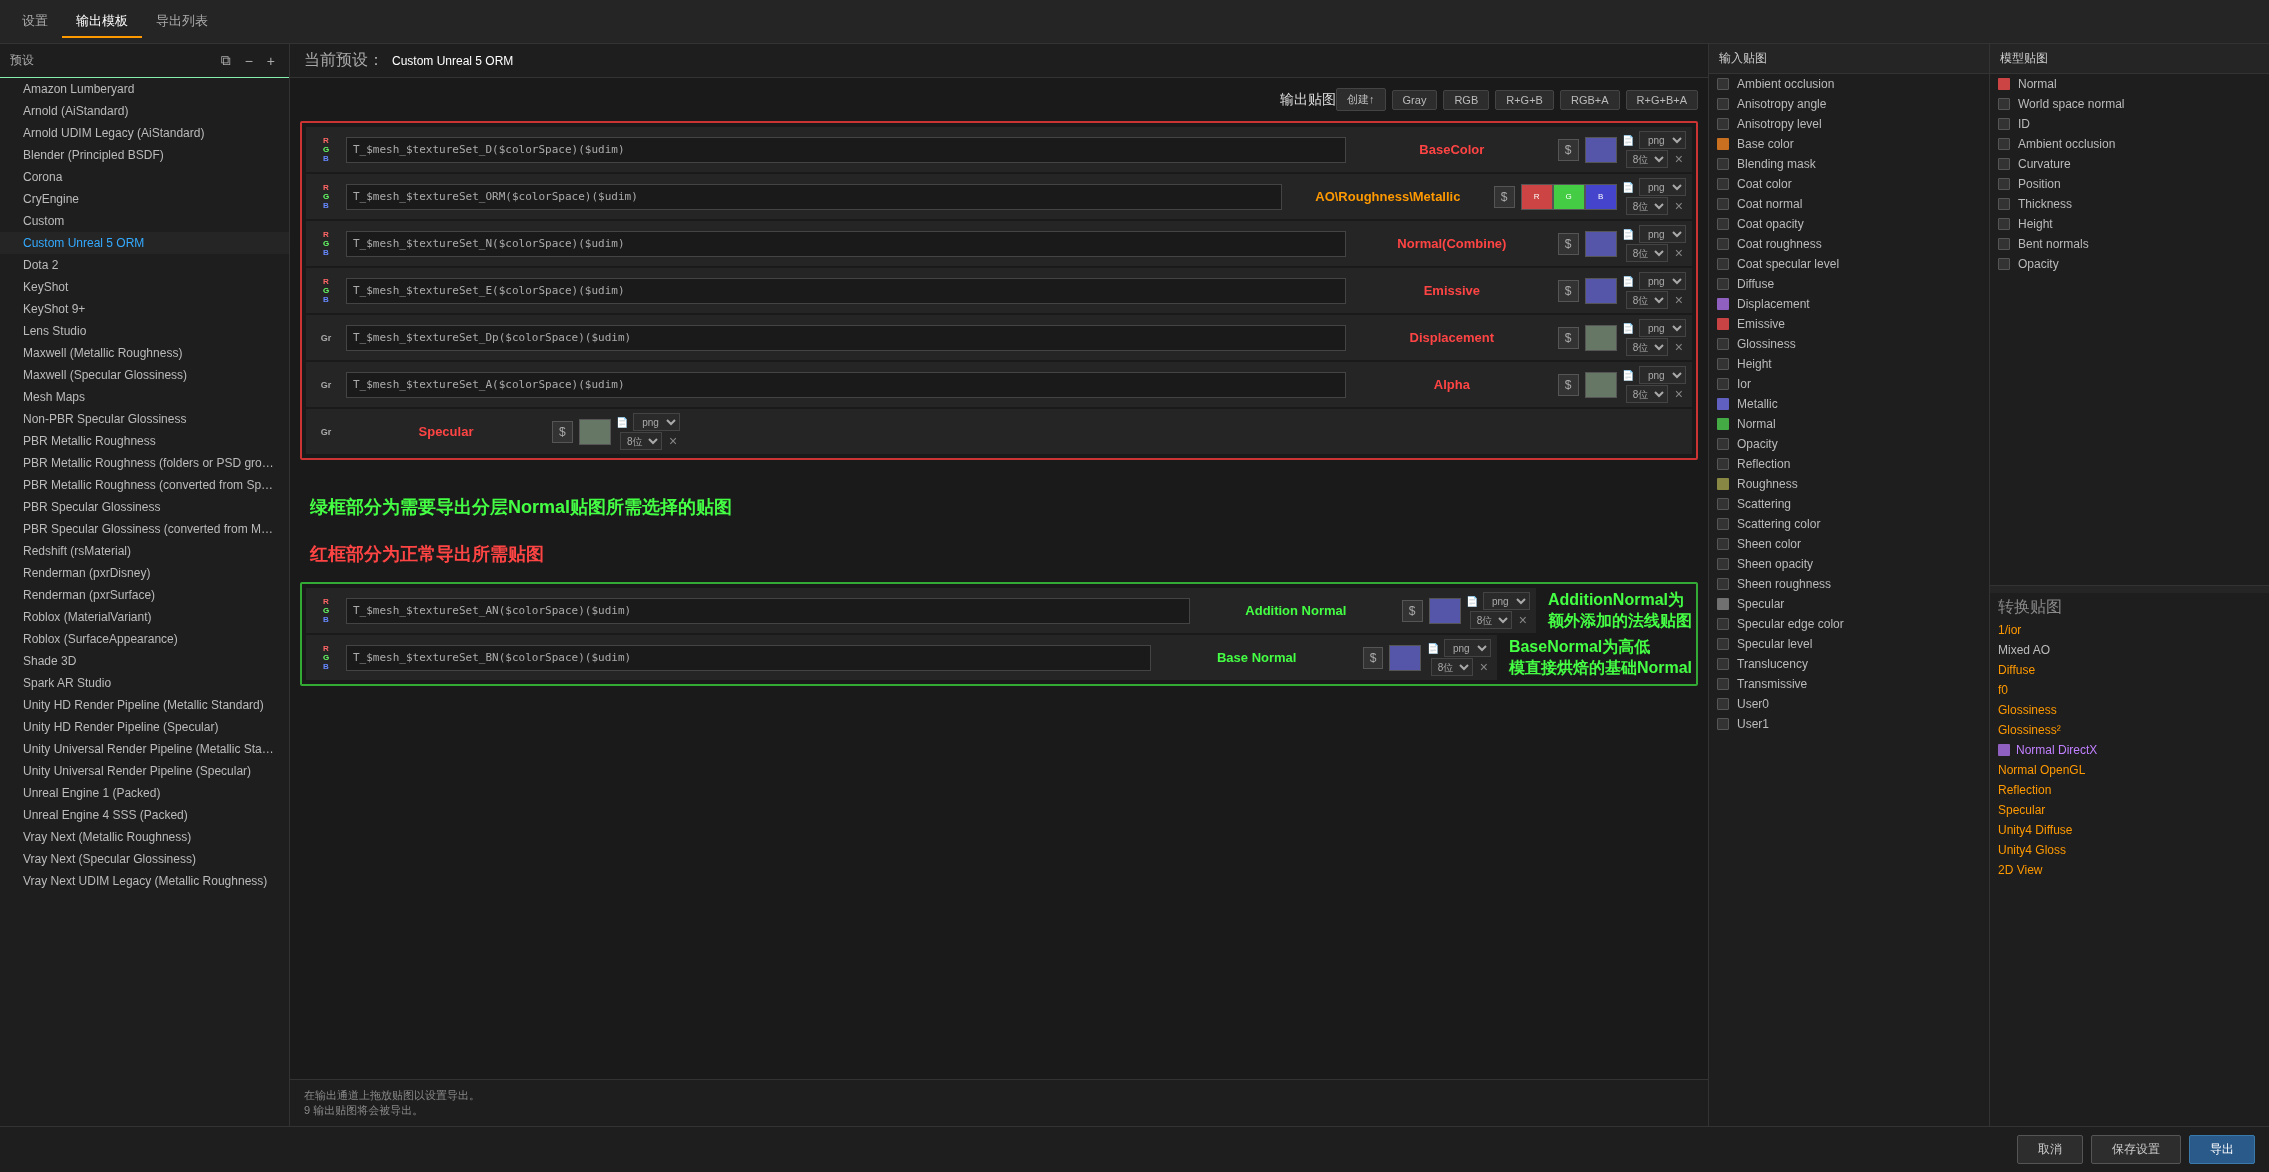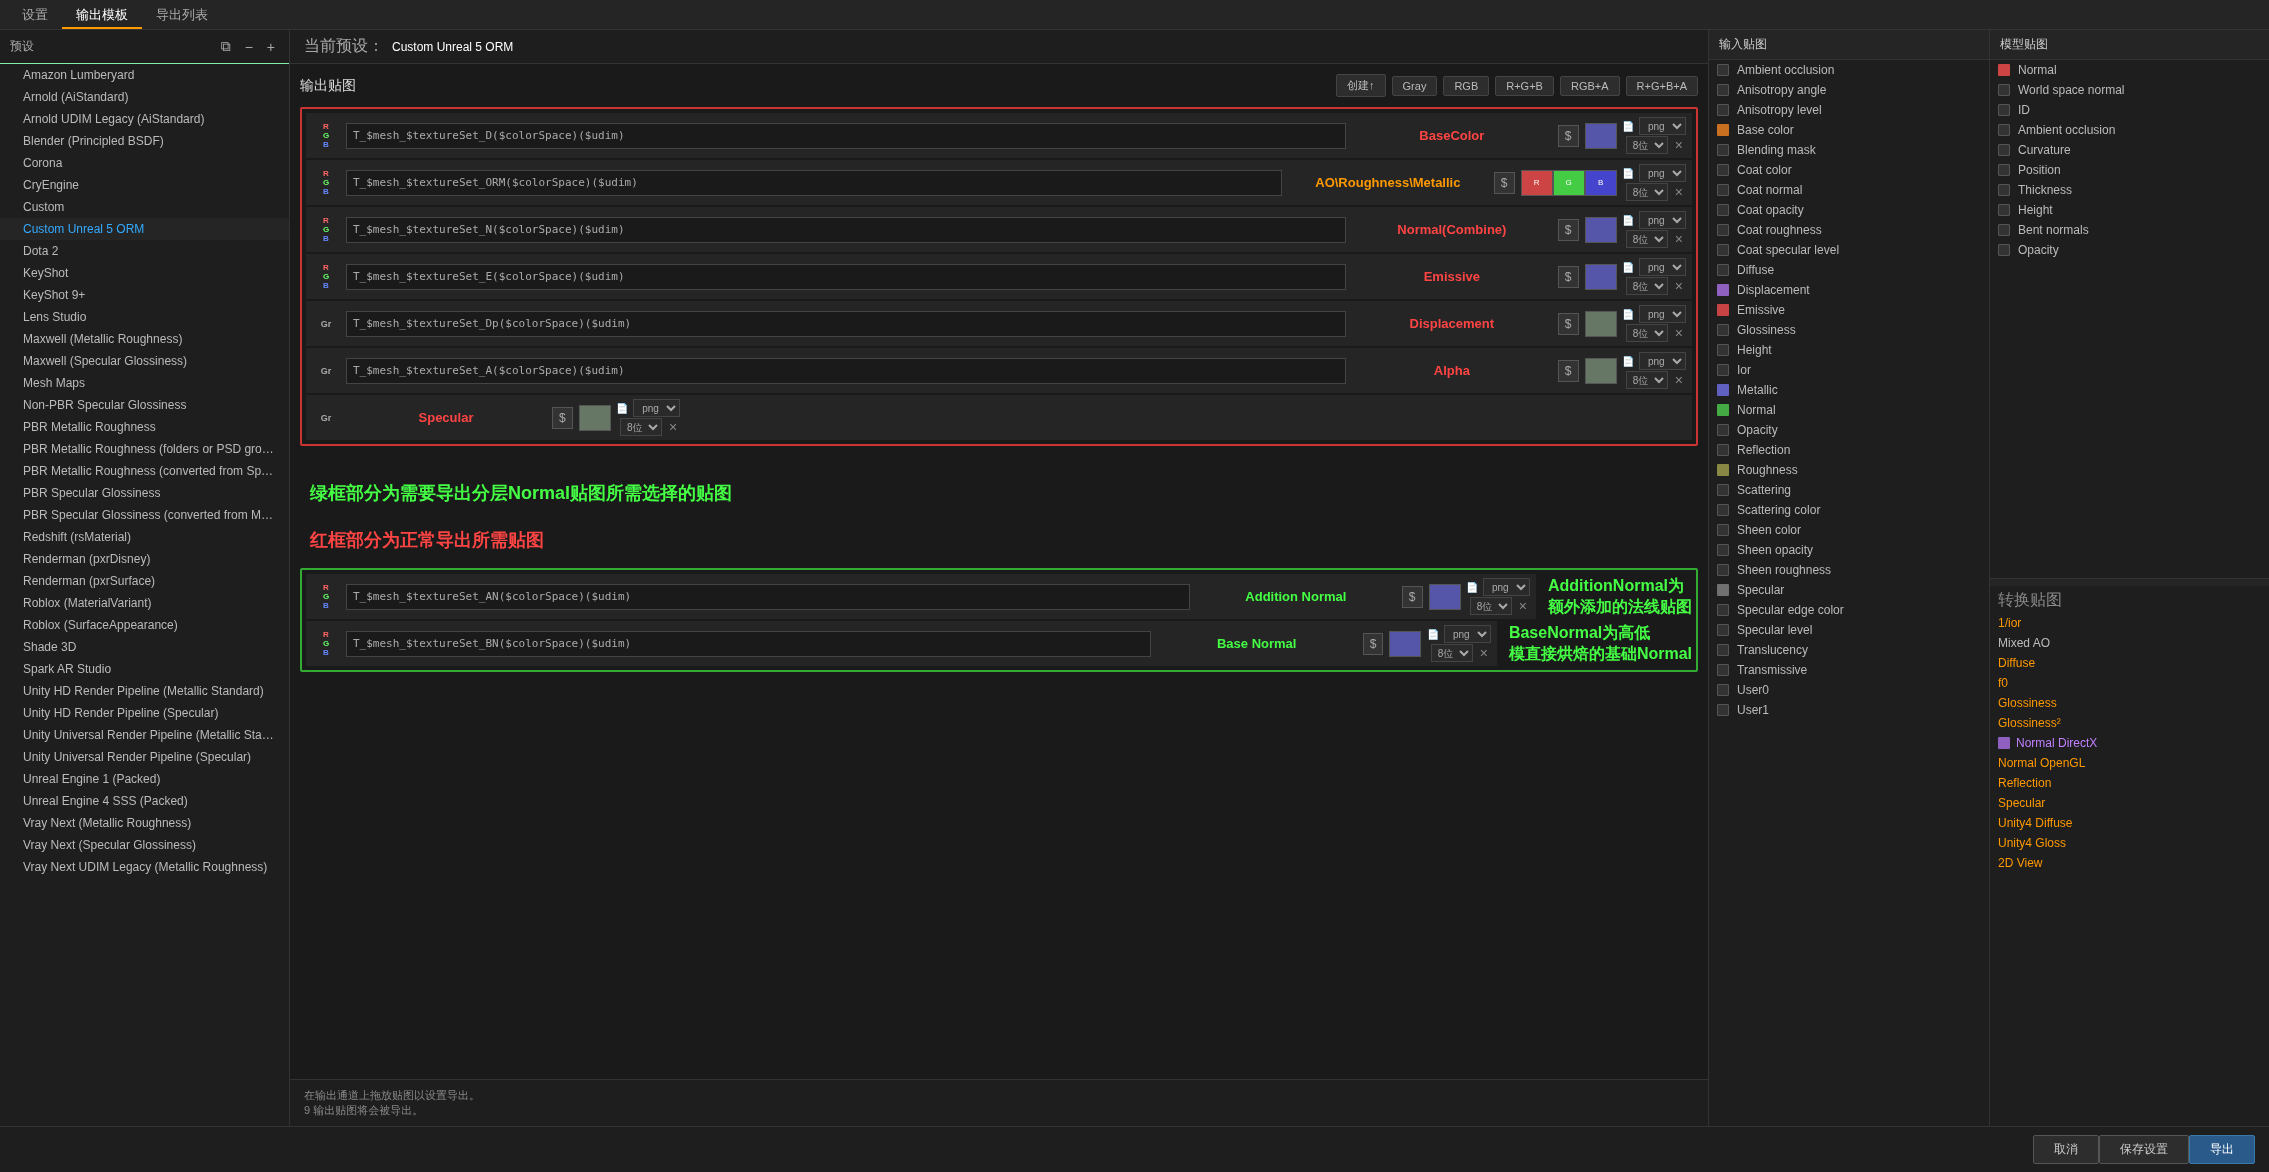--- a/index.html
+++ b/index.html
@@ -10,24 +10,25 @@
       font-size: 12px;
       width: 2269px;
       height: 1172px;
       overflow: hidden;
       display: flex;
       flex-direction: column;
     }
     
     .top-tabs {
       display: flex;
+      align-items: center;
       background: #252525;
       border-bottom: 1px solid #333;
       padding: 0 8px;
-      height: 30px;
+      height: 44px;
       flex-shrink: 0;
     }
     .top-tab {
       padding: 6px 14px;
       cursor: pointer;
       color: #aaa;
       border-bottom: 2px solid transparent;
       font-size: 13px;
     }
     .top-tab.active {
@@ -111,21 +112,21 @@
     .preset-label { color: #aaa; font-size: 16px; margin-right: 8px; }
     .preset-name { color: #fff; font-size: 12px; }
     .output-section {
       flex: 1;
       overflow-y: auto;
       padding: 10px;
     }
     .output-header {
       display: flex;
       align-items: center;
-      justify-content: space-between;
+      justify-content: flex-end;
       margin-bottom: 10px;
     }
     .output-title { color: #ddd; font-size: 14px; }
     .output-actions { display: flex; gap: 6px; align-items: center; }
     .action-btn {
       background: #2d2d2d;
       border: 1px solid #444;
       color: #bbb;
       padding: 3px 10px;
       cursor: pointer;
@@ -308,20 +309,21 @@
     .conversion-item {
       padding: 3px 8px;
       cursor: pointer;
       color: #bbb;
       font-size: 12px;
     }
     
     .bottom-bar {
       display: flex;
       justify-content: flex-end;
+      gap: 8px;
       padding: 8px 14px;
       background: #1e1e1e;
       border-top: 1px solid #333;
       flex-shrink: 0;
     }
     .bottom-btn {
       background: #2d2d2d;
       border: 1px solid #555;
       color: #ccc;
       padding: 5px 20px;

